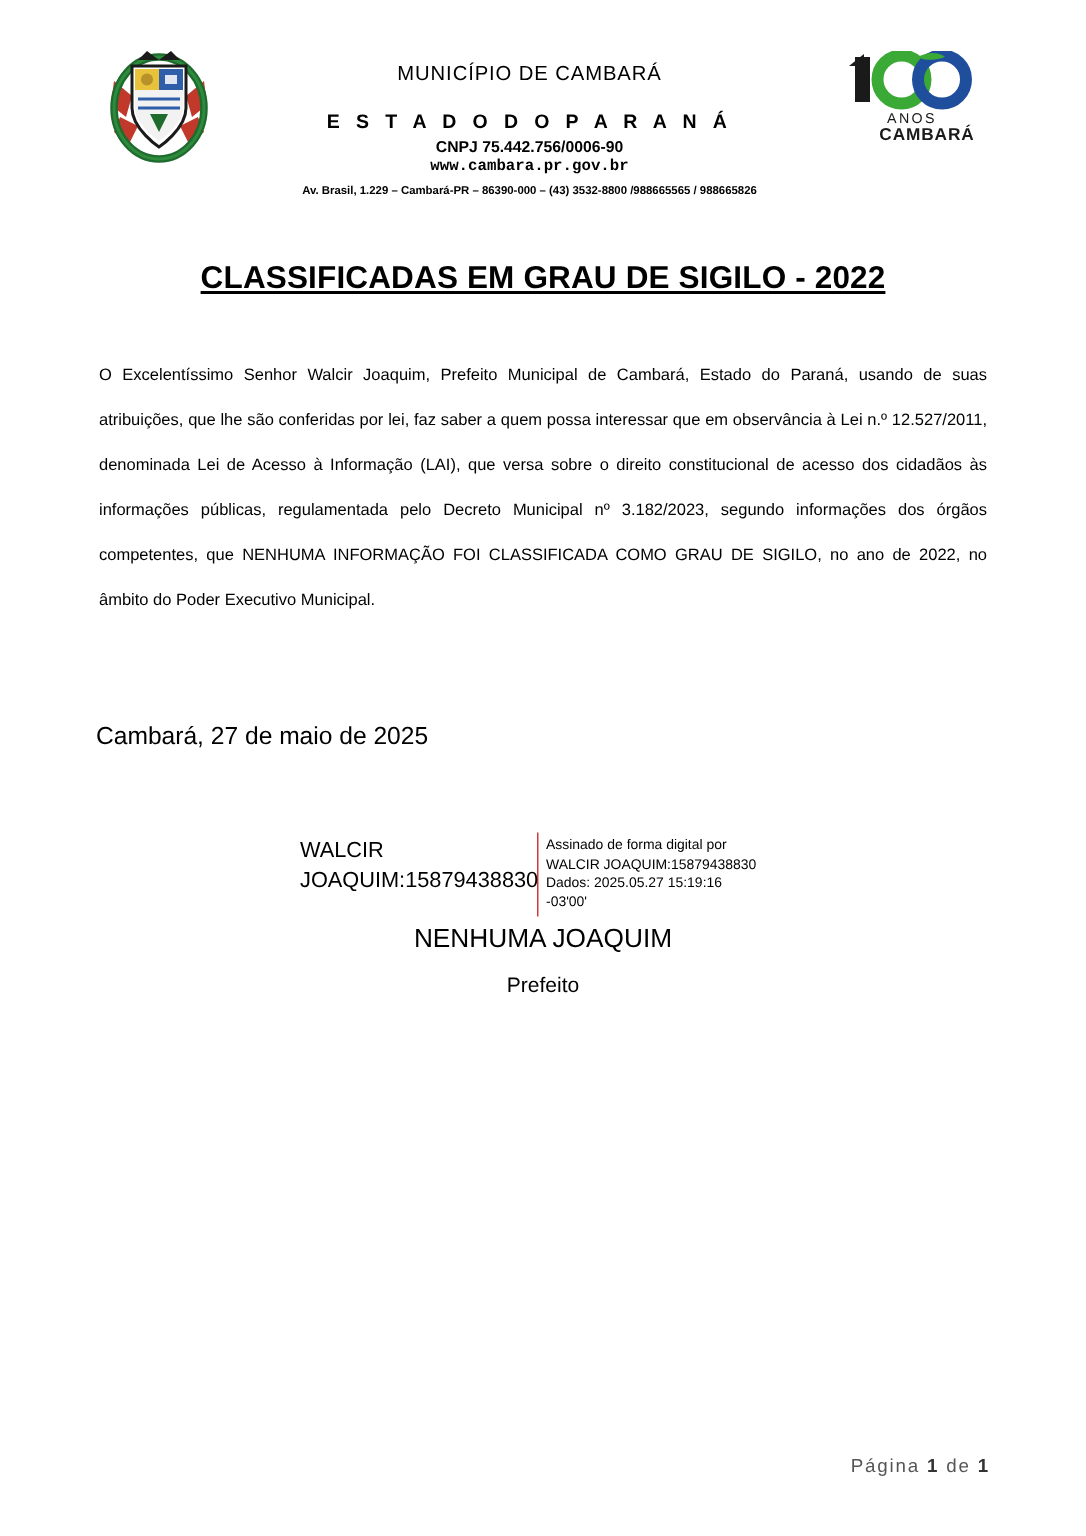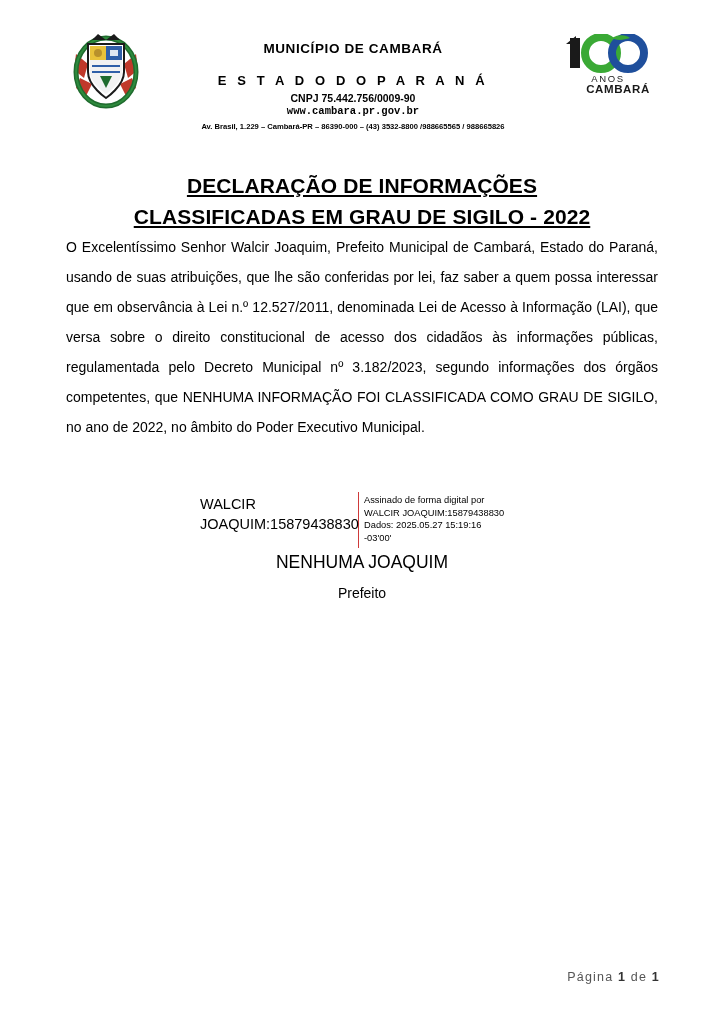--- a/index.html
+++ b/index.html
@@ -41,21 +41,21 @@
   }
   .crest svg { display: block; }
 
   .header-center {
     flex: 1 1 auto;
     text-align: center;
     padding-top: 14px;
   }
   .hc-line1 {
     font-size: 13.5px;
-    font-weight: bold;
+    font-weight: normal;
     letter-spacing: 0.6px;
     line-height: 17px;
   }
   .hc-line2 {
     font-size: 13px;
     font-weight: bold;
     letter-spacing: 3.6px;
     line-height: 18px;
     margin-top: 15px;
   }
@@ -94,21 +94,22 @@
     font-size: 21px;
     font-weight: bold;
     line-height: 31px;
     letter-spacing: 0.1px;
   }
   .title .tl { display: block; }
   .title .u { text-decoration: underline; }
 
   
   .body-text {
-    font-size: 14px;
+    margin-top: 34px;
+    font-size: 11px;
     line-height: 30px;
     text-align: justify;
     text-justify: inter-word;
     padding: 0 2px;
   }
 
   .date-line {
     margin-top: 62px;
     font-size: 16.4px;
     line-height: 28px;
@@ -205,21 +206,21 @@
         <path d="M40 24 L48 24 L48 30 L40 30 Z" fill="#ffffff" opacity="0.85"></path>
         <path d="M30 50 L36 62 L42 50 Z" fill="#1f6b2e"></path>
 
         <path d="M22 14 L28 8 L36 14 L44 8 L50 14 Z" fill="#1b1b1b"></path>
       </svg>
     </div>
 
     <div class="header-center">
       <div class="hc-line1">MUNICÍPIO DE CAMBARÁ</div>
       <div class="hc-line2">E S T A D O   D O   P A R A N Á</div>
-      <div class="hc-line3">CNPJ 75.442.756/0009-90</div>
+      <div class="hc-line3">CNPJ 75.442.756/0006-90</div>
       <div class="hc-line4">www.cambara.pr.gov.br</div>
       <div class="hc-line5">Av. Brasil, 1.229 – Cambará-PR – 86390-000 – (43) 3532-8800 /988665565 / 988665826</div>
     </div>
 
     <div class="logo100">
       <svg width="92" height="62" viewBox="0 0 92 62" xmlns="http://www.w3.org/2000/svg">
 
         <path d="M6 4 L16 4 L16 34 L6 34 Z" fill="#1a1a1a"></path>
         <path d="M2 10 L12 2 L12 10 Z" fill="#1a1a1a"></path>
 
@@ -229,26 +230,26 @@
 
         <path d="M48 4 C55 0 62 1 66 4 C60 6 53 7 48 4 Z" fill="#3aa935"></path>
         <text x="44" y="48" font-family="Liberation Sans, sans-serif" font-size="9.5" letter-spacing="1.6" fill="#1a1a1a" text-anchor="middle">ANOS</text>
         <text x="54" y="59" font-family="Liberation Sans, sans-serif" font-size="11.5" font-weight="bold" letter-spacing="0.6" fill="#1a1a1a" text-anchor="middle">CAMBARÁ</text>
       </svg>
     </div>
 
   </div>
 
   <div class="title">
-    <span class="tl u">DECLARAÇÃO DE INFORMAÇÕES</span>
     <span class="tl u">CLASSIFICADAS EM GRAU DE SIGILO - 2022</span>
   </div>
 
   <div class="body-text">O Excelentíssimo Senhor Walcir Joaquim, Prefeito Municipal de Cambará, Estado do Paraná, usando de suas atribuições, que lhe são conferidas por lei, faz saber a quem possa interessar que em observância à Lei n.º 12.527/2011, denominada Lei de Acesso à Informação (LAI), que versa sobre o direito constitucional de acesso dos cidadãos às informações públicas, regulamentada pelo Decreto Municipal nº 3.182/2023, segundo informações dos órgãos competentes, que NENHUMA INFORMAÇÃO FOI CLASSIFICADA COMO GRAU DE SIGILO, no ano de 2022, no âmbito do Poder Executivo Municipal.</div>
 
+  <div class="date-line">Cambará, 27 de maio de 2025</div>
 
   <div class="sig-block">
     <div class="sig-vline"></div>
 
     <div class="sig-stamp">WALCIR JOAQUIM:15879438830</div>
 
     <div class="sig-stamp-right">
       <div>Assinado de forma digital por</div>
       <div>WALCIR JOAQUIM:15879438830</div>
       <div>Dados: 2025.05.27 15:19:16</div>

